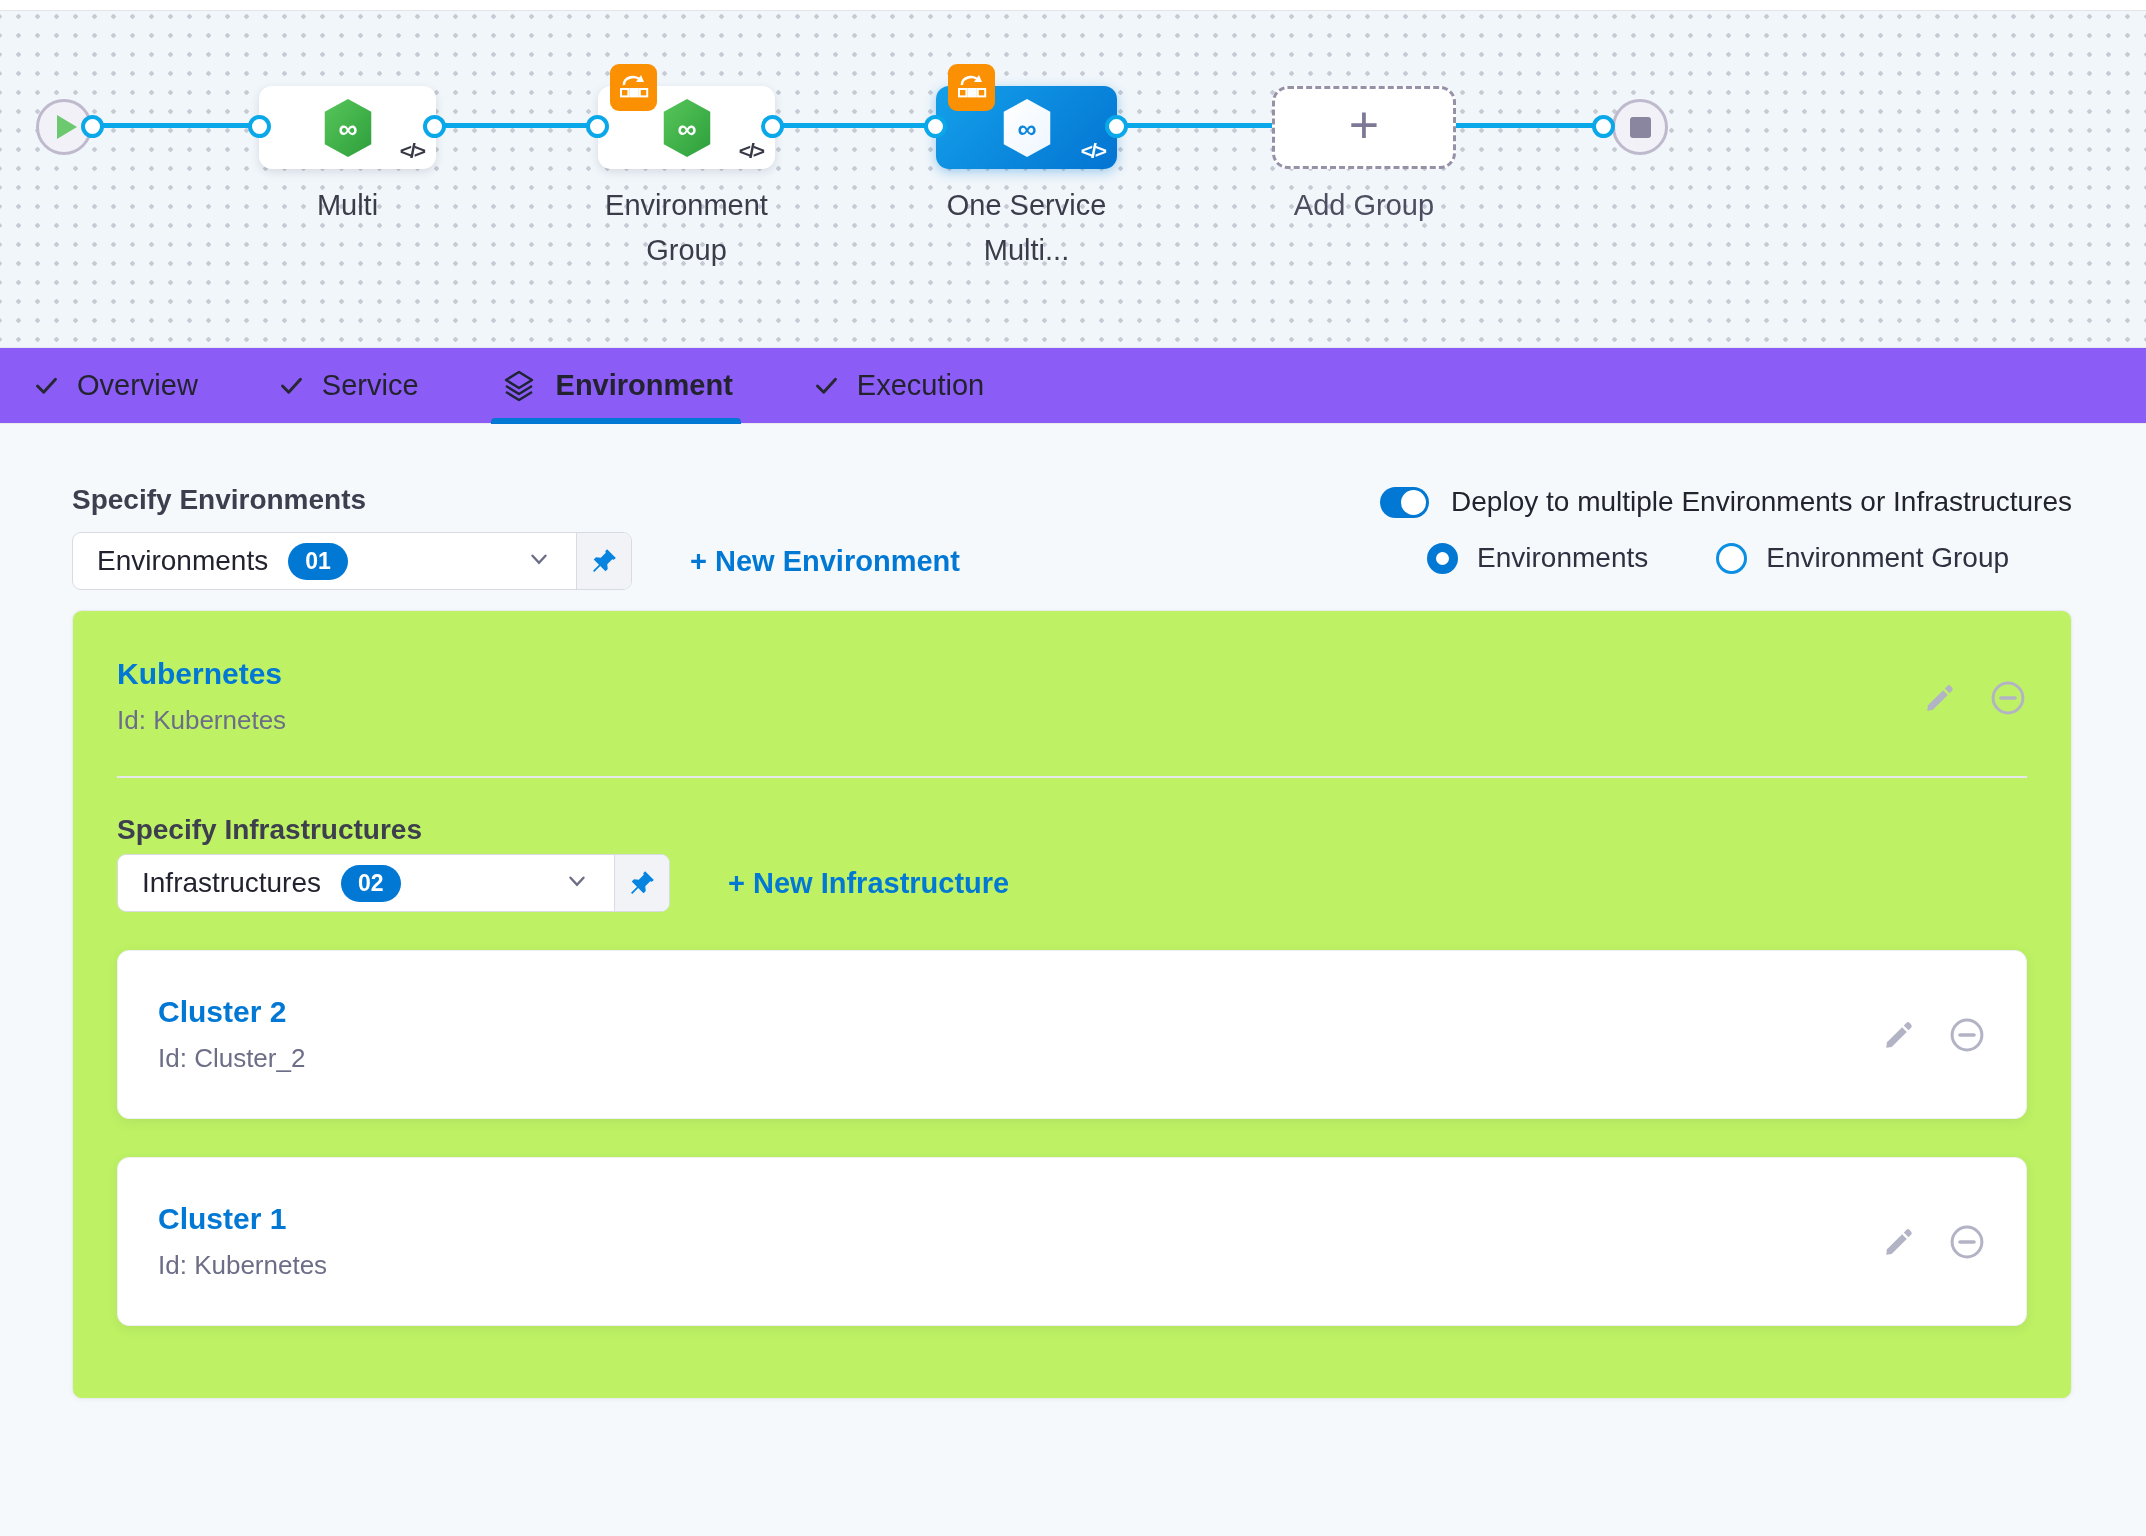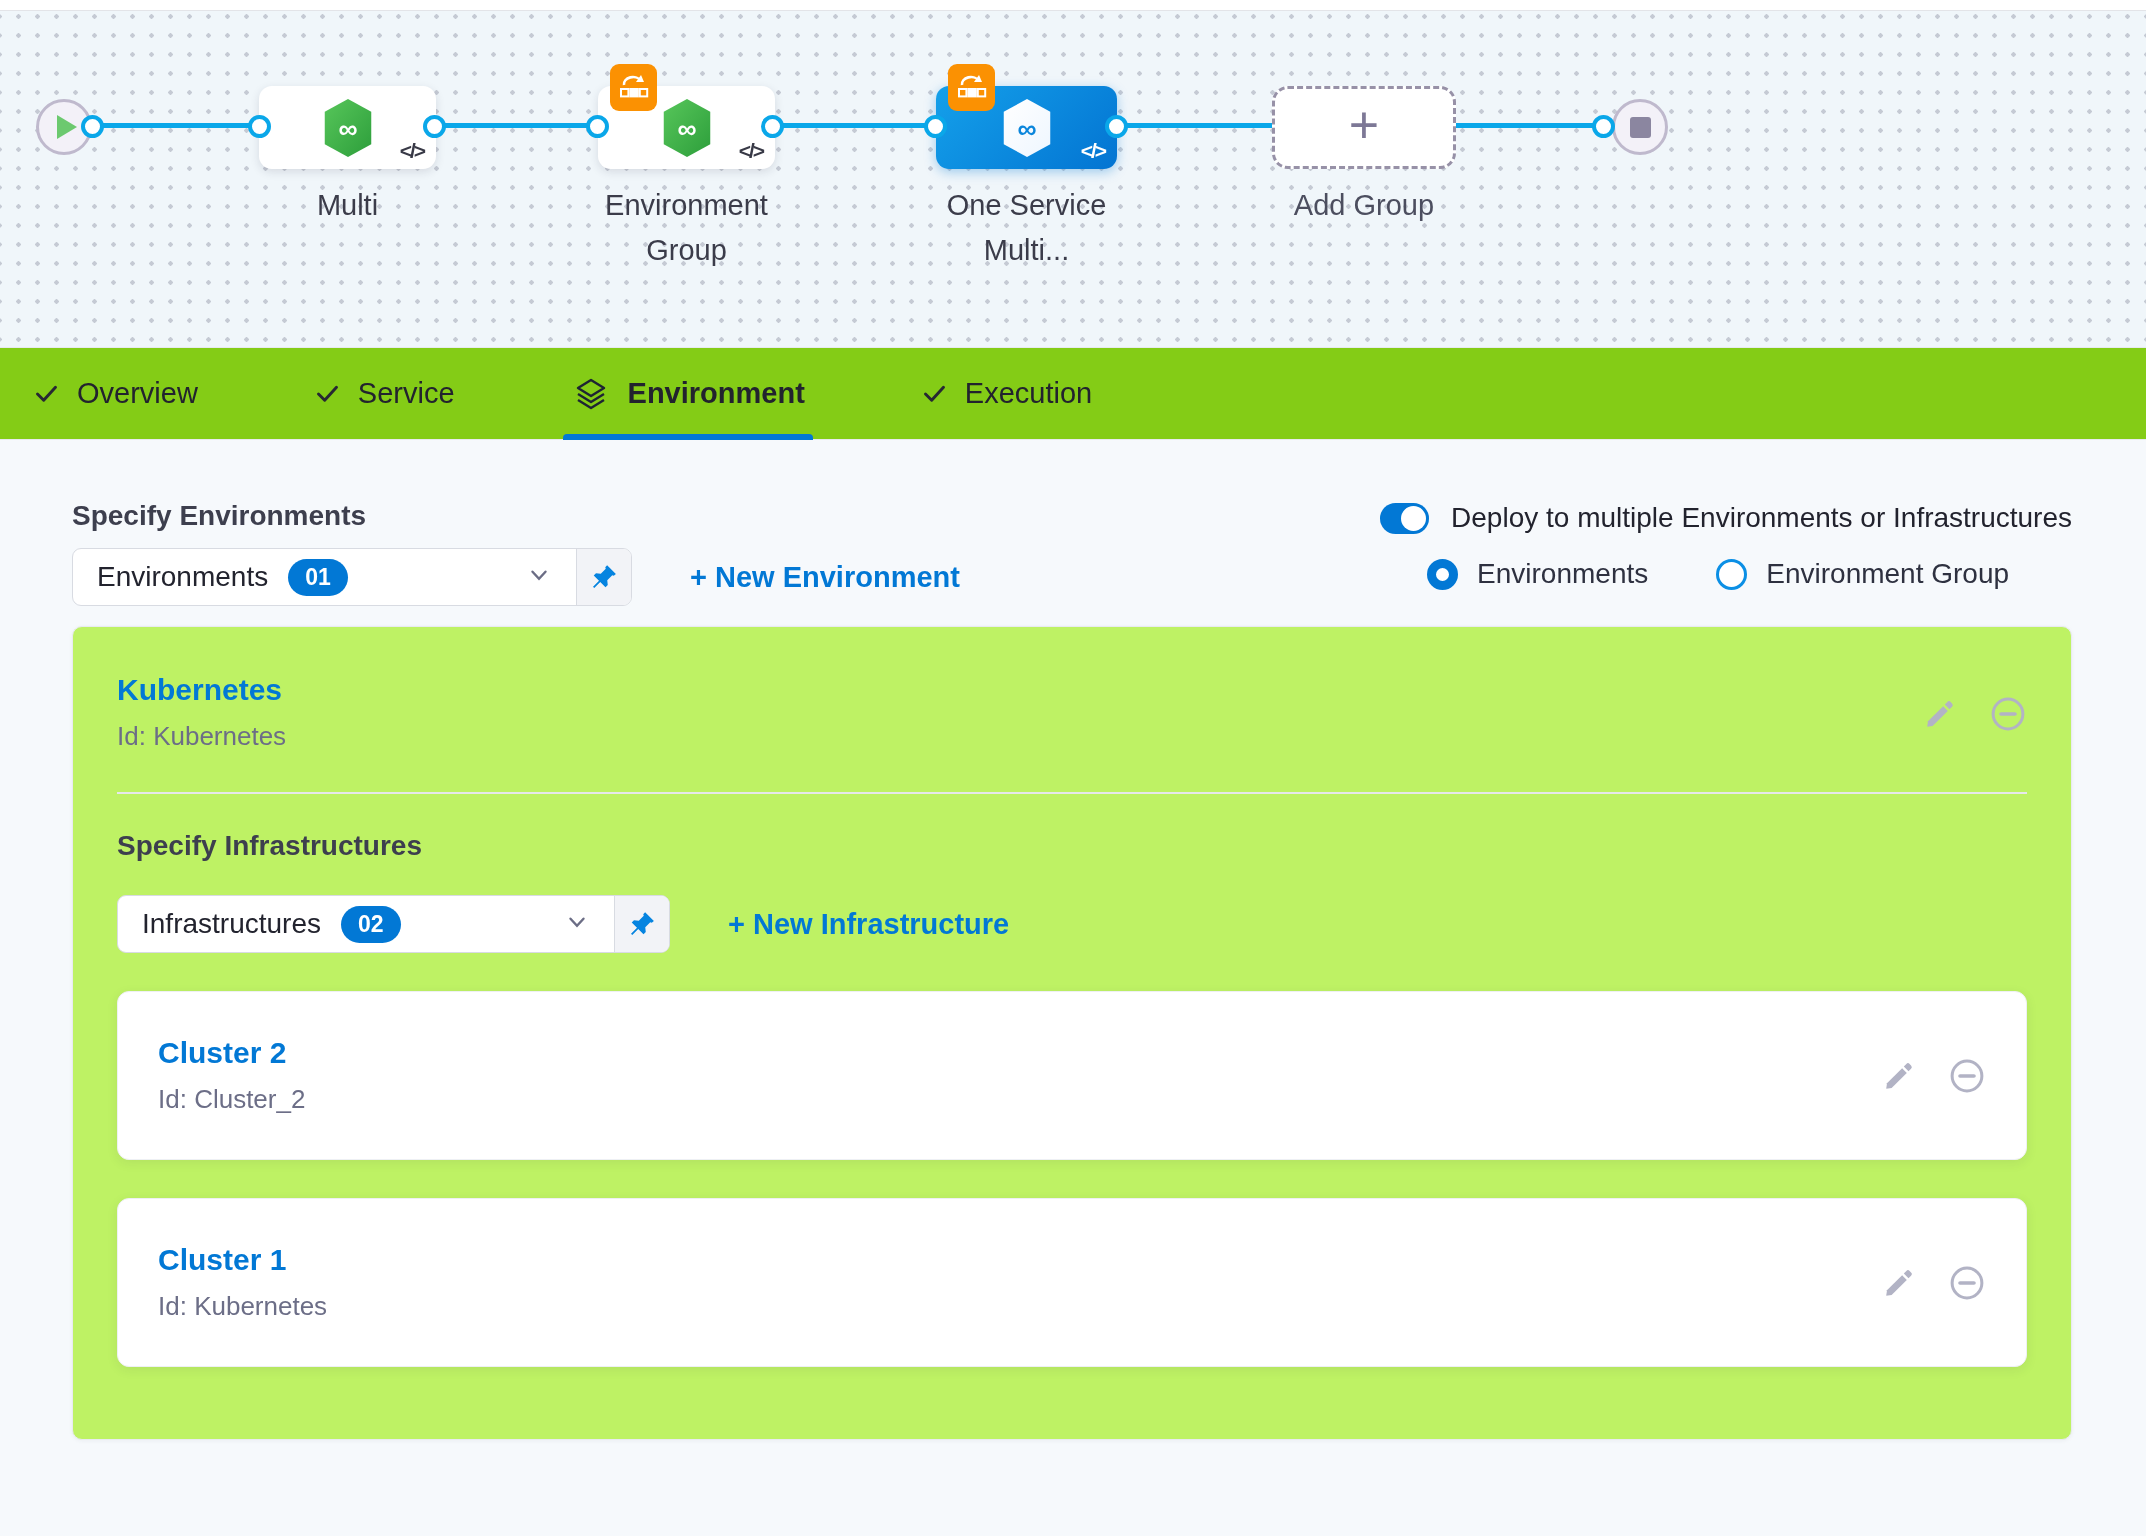--- a/index.html
+++ b/index.html
@@ -50,22 +50,22 @@
     background:#fff; border:4px solid #0aa7e9; z-index:4; }
 
   .node-label { position:absolute; top:172px; text-align:center; font-size:29px;
     color:#3b3c4a; line-height:45px; z-index:2; }
   #label-multi { left:259px; width:177px; }
   #label-envgroup { left:553px; width:267px; }
   #label-oneservice { left:905px; width:243px; }
   #label-addstage { left:1272px; width:184px; color:#4c4e5f; }
 
   
-  .tabbar { height:92px; background:#84cc16; border-bottom:1px solid #e8eaee;
-    display:flex; align-items:center; padding-left:33px; gap:116px; }
+  .tabbar { height:76px; background:#8b5cf6; border-bottom:1px solid #e8eaee;
+    display:flex; align-items:center; padding-left:33px; gap:80px; }
   .tab { display:flex; align-items:center; gap:17px; font-size:29px; color:#22232e;
     font-weight:500; height:100%; position:relative; cursor:pointer; }
   .tab.active { font-weight:700; }
   .tab.active::after { content:""; position:absolute; left:-8px; right:-8px; bottom:-1px;
     height:6px; background:#0278d5; border-radius:4px 4px 0 0; }
 
   
   .content { padding:60px 74px 0 72px; }
   .row1 { display:flex; justify-content:space-between; align-items:flex-start; }
   .section-label { font-size:28px; font-weight:700; color:#3d3f4e; margin-bottom:16px; }
@@ -106,21 +106,21 @@
   .outer-card { margin-top:20px; background:#bef264; border:1px solid #e9ebf0;
     border-radius:10px; box-shadow:0 1px 4px rgba(40,41,61,0.05);
     padding:46px 44px 72px 44px; }
   .card-head { display:flex; justify-content:space-between; align-items:flex-start; }
   .card-title { font-size:30px; font-weight:600; color:#0278d5; cursor:pointer; }
   .card-id { font-size:26px; color:#6c6e87; margin-top:14px; }
   .icon-row { display:flex; gap:32px; align-items:center; margin-top:22px; }
   .icon-btn { cursor:pointer; display:flex; }
 
   .divider { margin-top:40px; border-top:2px solid #e6e8ec; }
-  .infra-label { margin-top:36px; margin-bottom:33px; }
+  .infra-label { margin-top:36px; margin-bottom:8px; }
 
   .cluster-card { margin-top:38px; background:#fff; border:1px solid #eef0f4;
     border-radius:12px; box-shadow:0 3px 12px rgba(40,41,61,0.08);
     padding:44px 40px; display:flex; justify-content:space-between; align-items:center; }
   .cluster-card .icon-row { margin-top:0; }
 </style>
 </head>
 <body>
 
 <svg width="0" height="0" style="position:absolute">

